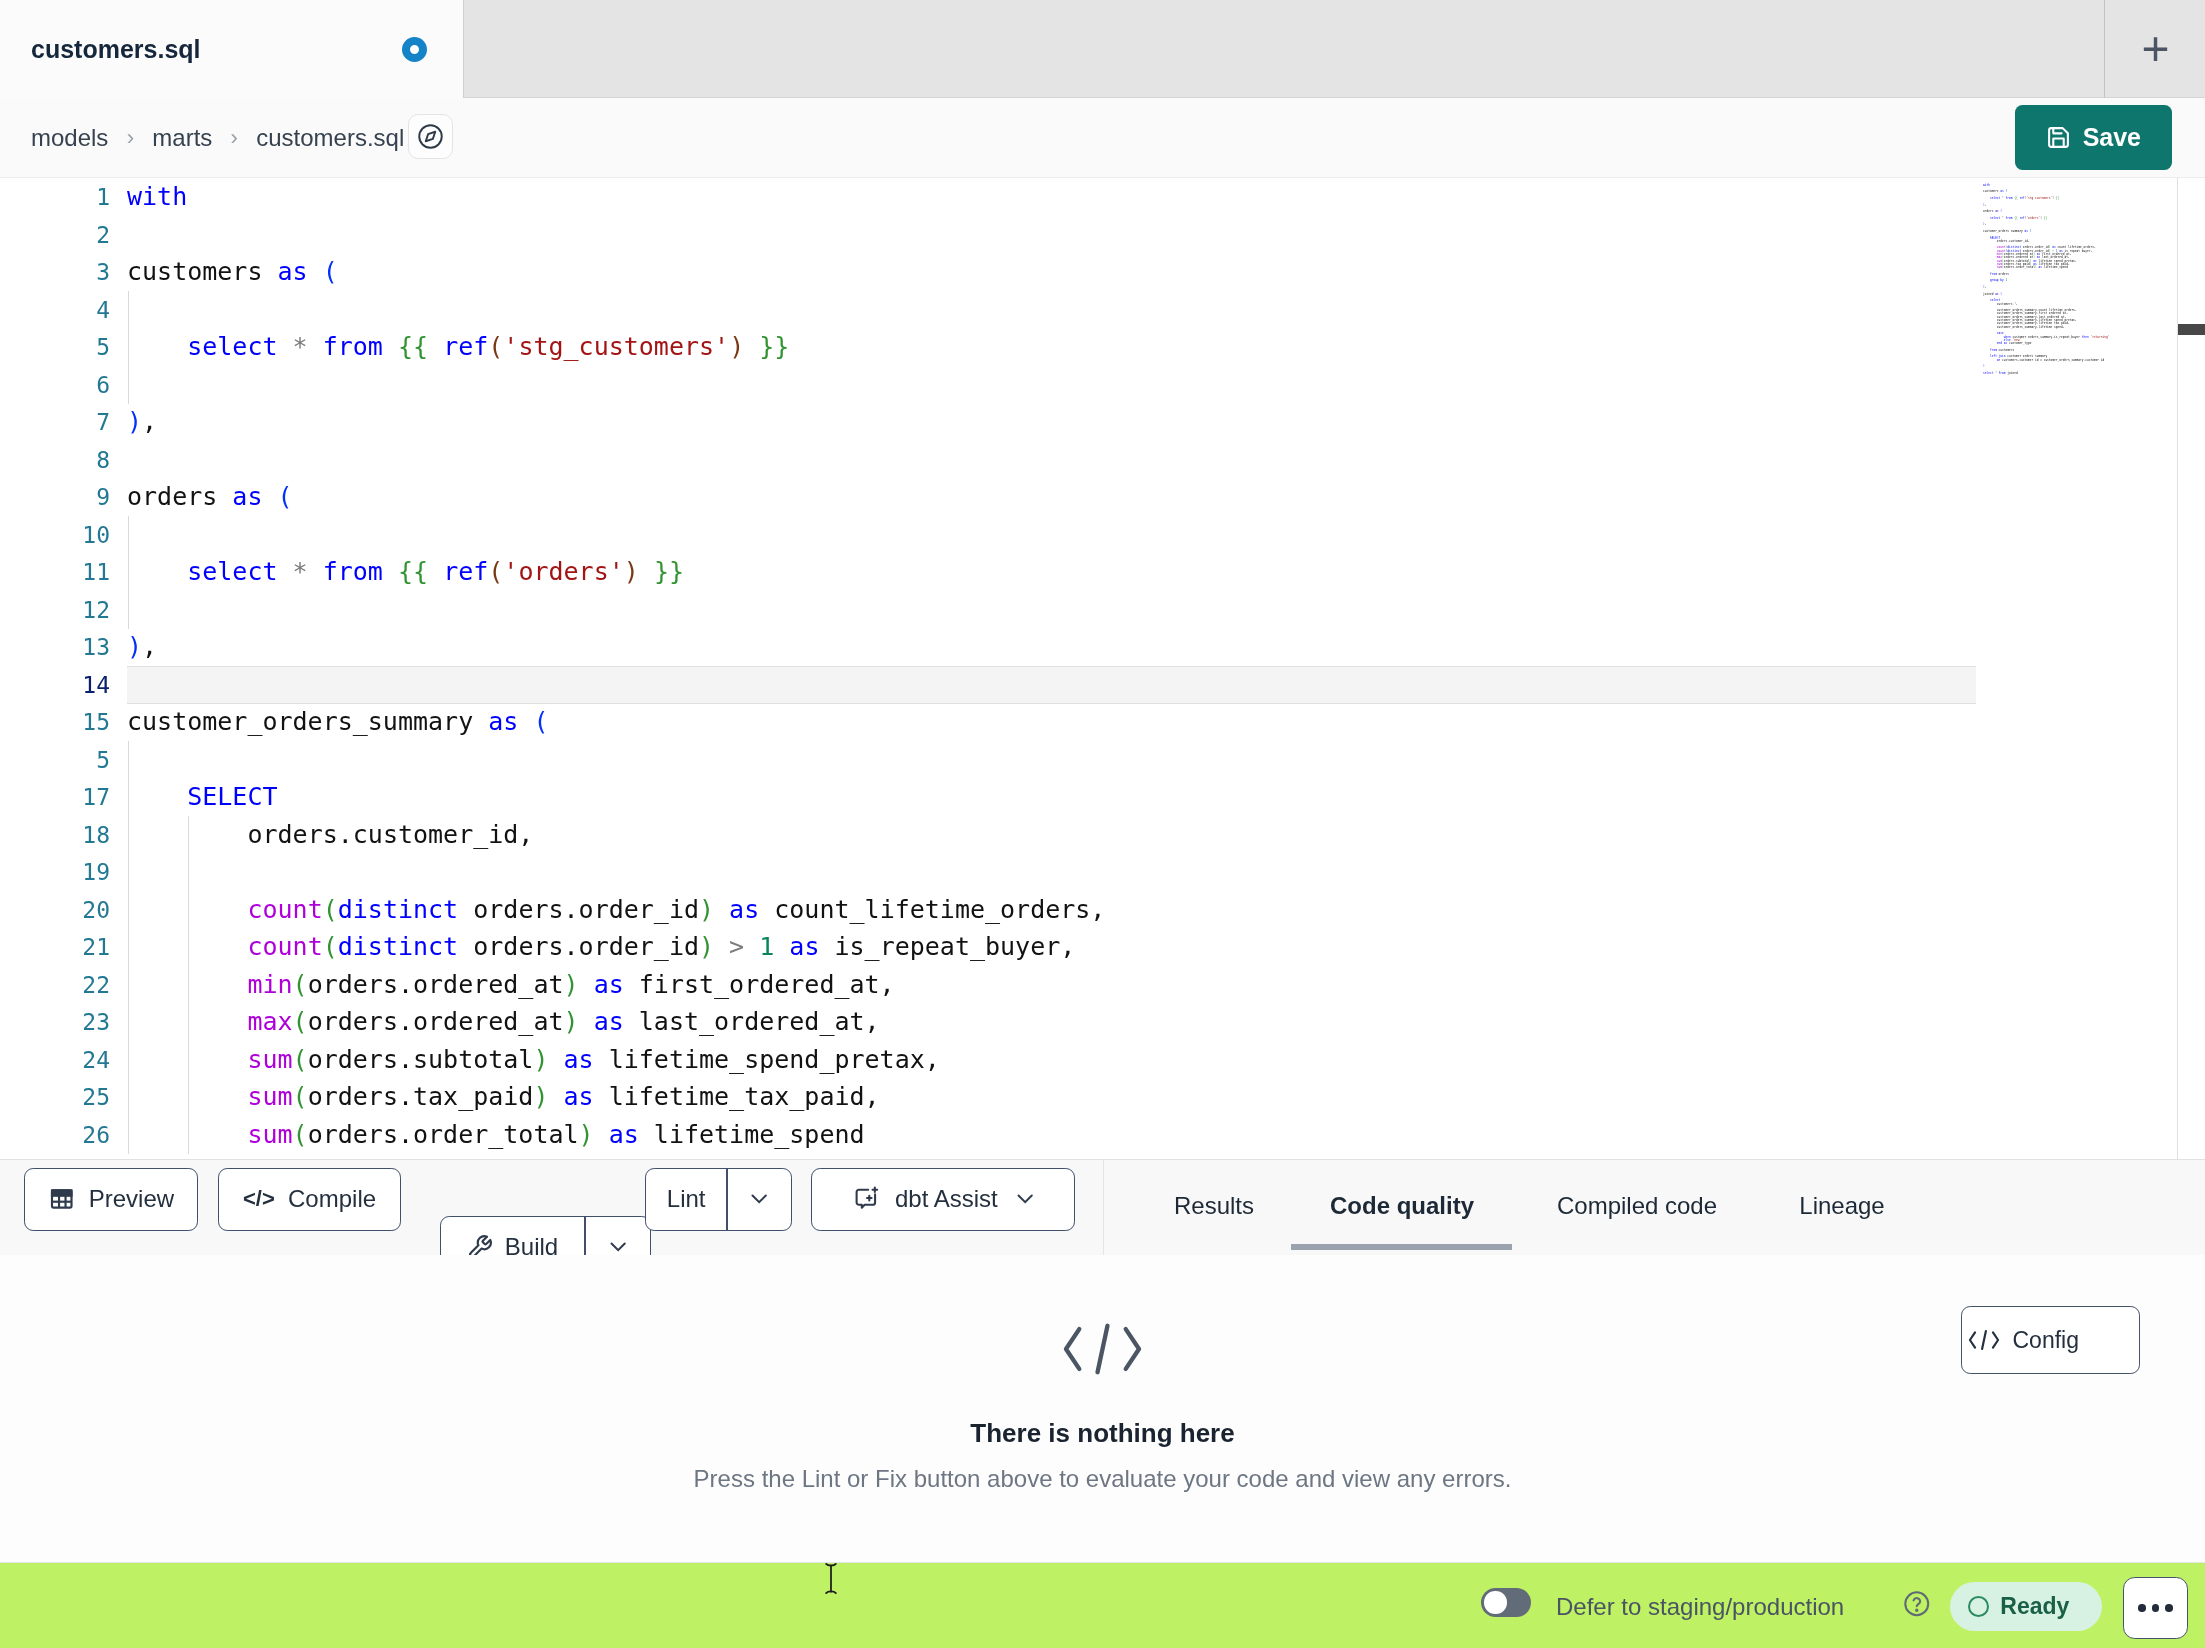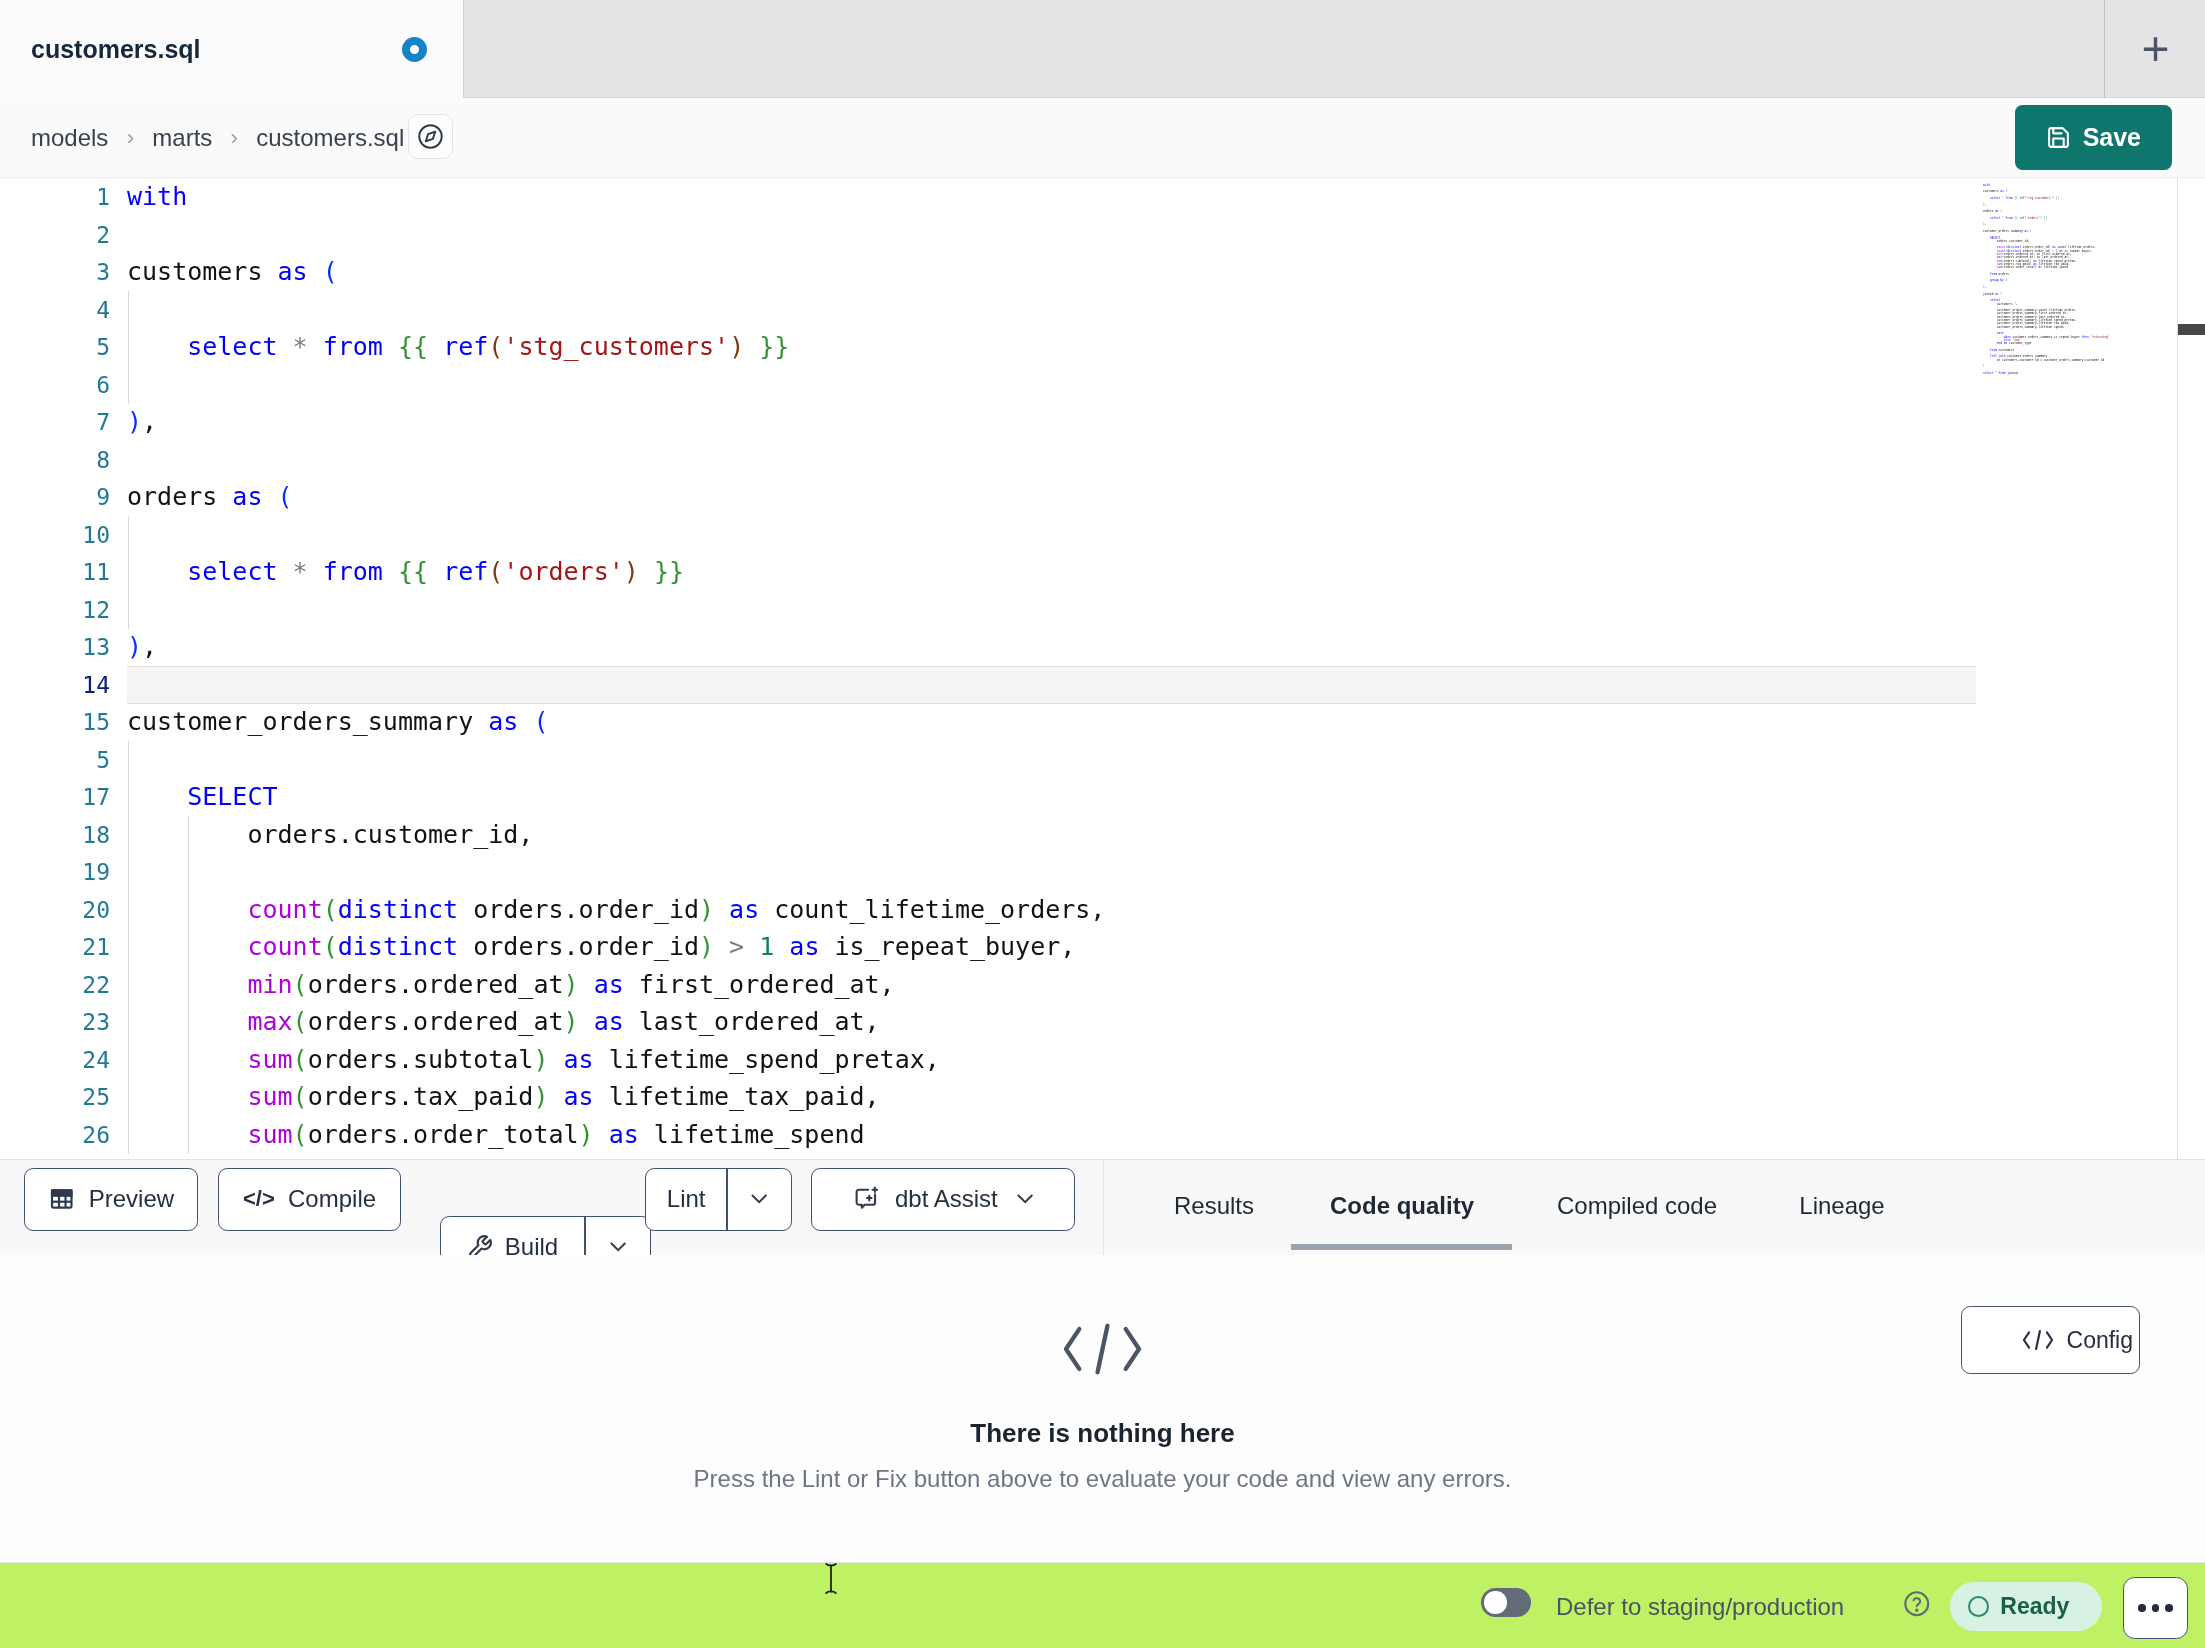--- a/index.html
+++ b/index.html
@@ -65,21 +65,21 @@
   .tab-underline{position:absolute;left:1291px;top:84px;width:221px;height:5.8px;background:#9aa2ad;}
   
   .panel{position:absolute;left:0;top:1255px;width:2205px;height:307px;background:#fdfdfd;}
   .empty-icon{position:absolute;left:1061px;top:65px;}
   .empty-title{position:absolute;left:0;top:163px;width:2205px;text-align:center;
                font-size:26px;font-weight:700;color:#1a2330;}
   .empty-sub{position:absolute;left:0;top:210px;width:2205px;text-align:center;
              font-size:24px;color:#6d7683;}
   .config-btn{position:absolute;left:1961px;top:51px;width:179px;height:68px;background:#fff;
               border:1.7px solid #46546a;border-radius:9.2px;box-sizing:border-box;display:flex;
-              align-items:center;justify-content:flex-end;gap:12.5px;cursor:pointer;}
+              align-items:center;justify-content:flex-start;gap:12.5px;cursor:pointer;}
   .config-btn .lbl{font-size:23px;font-weight:500;color:#242f3f;}
   
   .statusbar{position:absolute;left:0;top:1562px;width:2205px;height:87px;background:#bef264;
              border-top:0.8px solid #e2e4e7;box-sizing:border-box;}
   .toggle{position:absolute;left:1481px;top:25px;width:50px;height:29px;border-radius:15px;
           background:#626b78;cursor:pointer;}
   .toggle .knob{position:absolute;left:3.3px;top:3.3px;width:22.5px;height:22.5px;border-radius:50%;background:#fff;}
   .defer-label{position:absolute;left:1556px;top:0;height:87px;display:flex;align-items:center;
                font-size:24px;color:#4a5462;}
   .help-icon{position:absolute;left:1903px;top:27px;}

